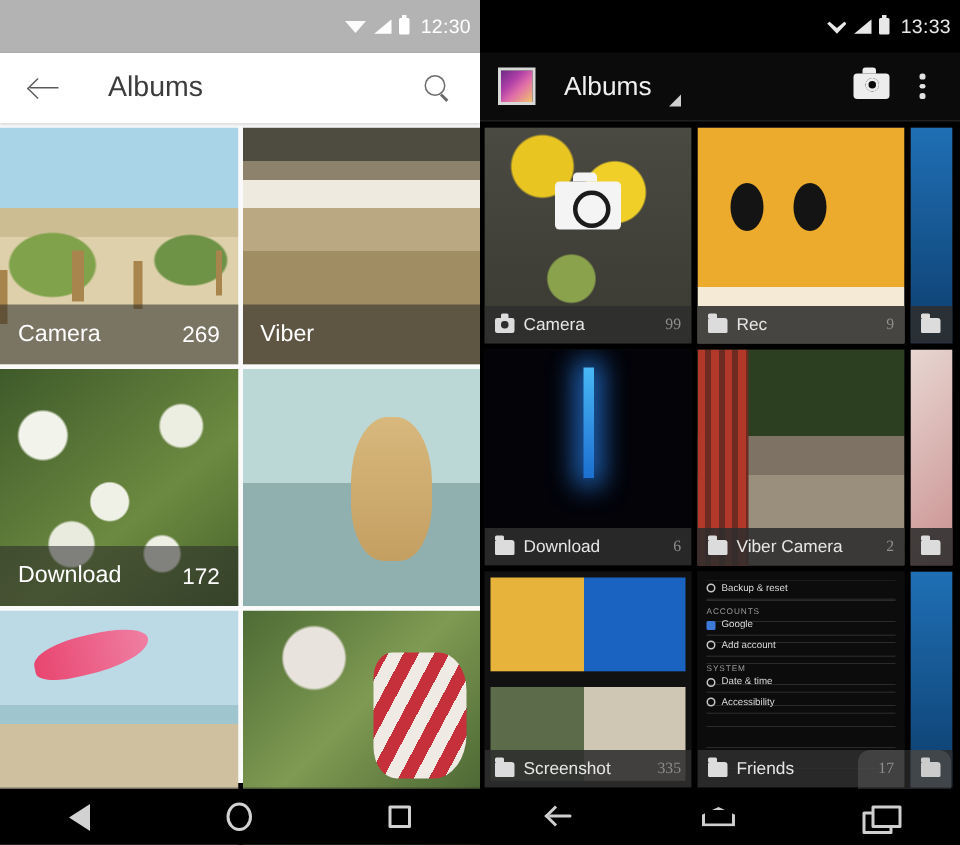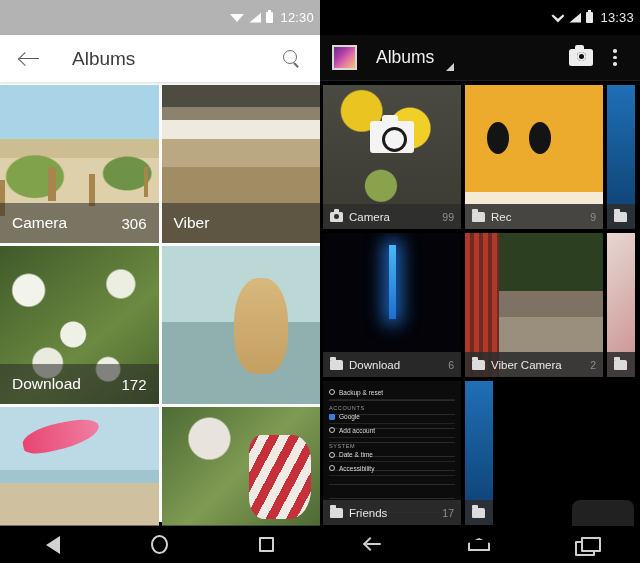--- a/index.html
+++ b/index.html
@@ -78,21 +78,21 @@
 
   .grid-dark { position:relative; background:#000; height: 456px; padding: 4px 0 0 3px; overflow:hidden; }
   .drow { display:flex; gap:4px; margin-bottom:4px; }
   .dtile { position:relative; width:138px; height:144px; overflow:hidden; background:#151515; flex:none; cursor:pointer; }
   .dtile.partial { width: 28px; }
   .dtile .thumb { position:absolute; inset:0; }
   .tile-label-dark {
     position:absolute; left:0; right:0; bottom:0; height:25px; background: rgba(46,46,46,.88);
     display:flex; align-items:center; padding: 0 7px; color:#e6e6e6; font-size:11.5px;
   }
-  .tile-label-dark .count { margin-left:auto; color:#8e8e8e; font-size:10.5px; }
+  .tile-label-dark .count { margin-left:auto; color:#8e8e8e; font-size:10.5px;font-family:Liberation Serif, serif; }
   .folder-ic { width:13px; height:10px; background:#dcdcdc; border-radius:1px 2px 1px 1px; margin-right:6px; position:relative; flex:none; }
   .folder-ic::before{content:"";position:absolute;top:-2.5px;left:0;width:6px;height:3px;background:#dcdcdc;border-radius:1px 1px 0 0;}
   .cam-ic-sm { width:13px; height:10px; background:#dcdcdc; border-radius:1.5px; margin-right:6px; position:relative; flex:none; }
   .cam-ic-sm::before{content:"";position:absolute;top:-2.5px;left:3.5px;width:5px;height:2.5px;background:#dcdcdc;border-radius:1px 1px 0 0;}
   .cam-ic-sm::after{content:"";position:absolute;top:2.6px;left:4.2px;width:4.6px;height:4.6px;border-radius:50%;background:#2e2e2e;}
 
   .cam-overlay {
     position:absolute; top:36px; left:50%; transform:translateX(-50%);
     width:44px; height:32px; background:#f4f4f4; border-radius:3px;
   }
@@ -190,21 +190,21 @@
         <span class="search-glass"></span>
       </div>
     </div>
 
     <div class="grid-light">
 
       <div class="tile">
         <div class="thumb t-beachpath"></div>
         <div class="tile-label-light">
           <span>Camera</span>
-          <span class="count">306</span>
+          <span class="count">269</span>
         </div>
       </div>
 
       <div class="tile">
         <div class="thumb t-surf"></div>
         <div class="tile-label-light">
           <span>Viber</span>
           <span class="count"></span>
         </div>
       </div>
@@ -322,20 +322,28 @@
         <div class="dtile partial">
           <div class="thumb t-pink"></div>
           <div class="tile-label-dark">
             <span class="folder-ic"></span>
           </div>
         </div>
       </div>
 
       <div class="drow">
         <div class="dtile">
+          <div class="thumb t-shotgrid"></div>
+          <div class="tile-label-dark">
+            <span class="folder-ic"></span>
+            <span>Screenshot</span>
+            <span class="count">335</span>
+          </div>
+        </div>
+        <div class="dtile">
           <div class="thumb t-settings"></div>
           <div class="set-list">
             <div class="row">
                 <span class="set-dot"></span>
                 <span>Backup &amp; reset</span>
               </div>
             <div class="hdr">ACCOUNTS</div>
             <div class="row">
                 <span class="set-dot g"></span>
                 <span>Google</span>

